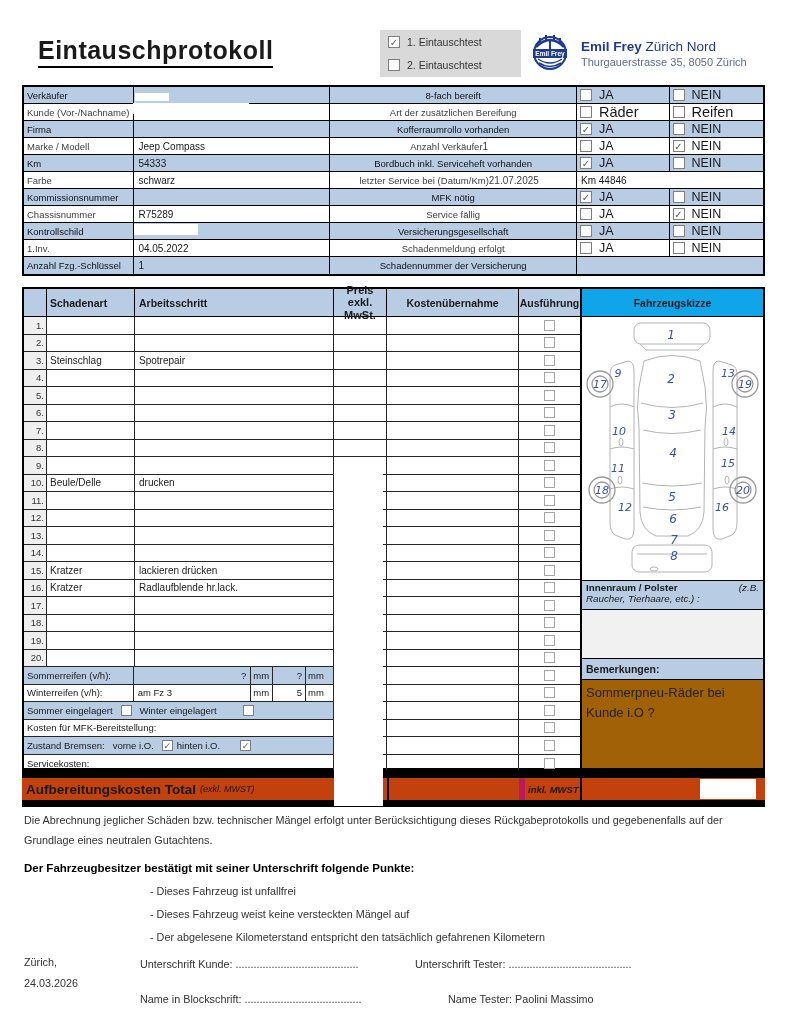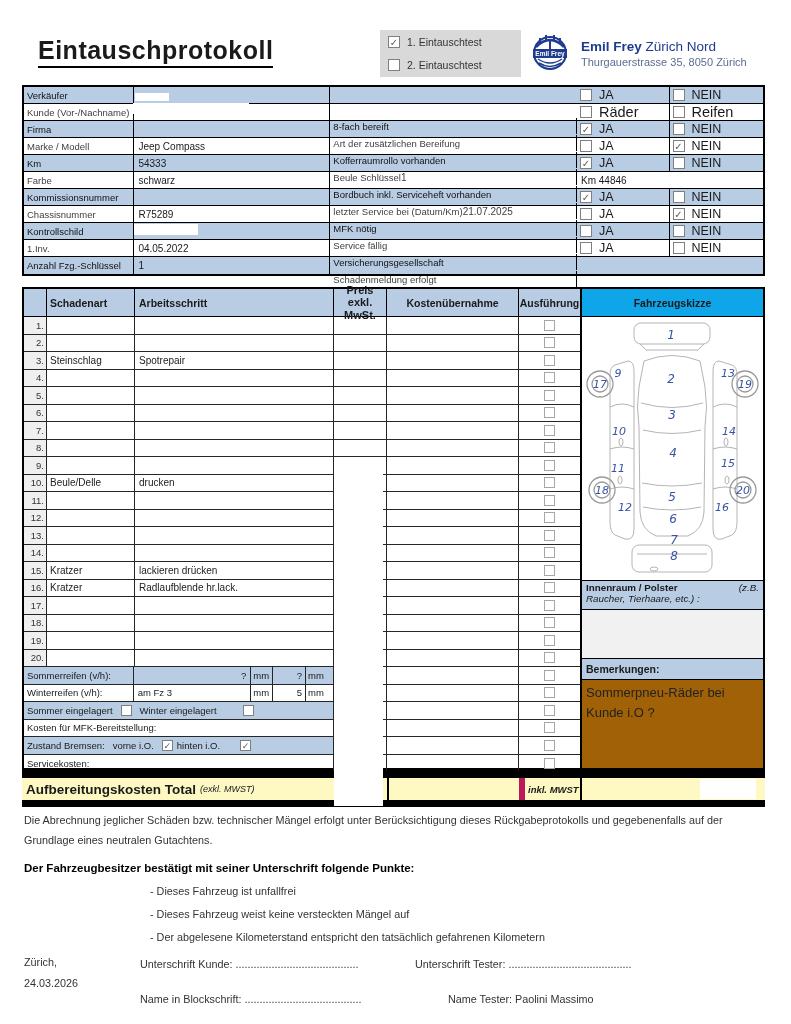--- a/index.html
+++ b/index.html
@@ -20,21 +20,21 @@
 
   
   #info { left:22px; top:85px; width:743px; border:2px solid #000; background:#fff; }
   .irow { display:flex; height:17px; border-bottom:1px solid #000; }
   .irow:last-child { border-bottom:none; }
   .irow.blue { background:#b8cce4; }
   .ic { border-right:1px solid #000; height:100%; display:flex; align-items:center; overflow:hidden; }
   .ic:last-child { border-right:none; }
   .ic.lab  { width:111px; padding:0 3px; font-size:9.5px; }
   .ic.val  { width:197px; padding:0 4px; font-size:10px; }
-  .ic.rlab { width:248px; padding:0 3px; font-size:9.5px; justify-content:flex-start;margin-top:31px; }
+  .ic.rlab { width:248px; padding:0 3px; font-size:9.5px; justify-content:center; }
   .ic.rlab .rv { padding-right:8px; font-size:10px; }
   .ic.ja   { width:93px; padding:0 2px 0 3px; gap:7px; }
   .ic.nein { width:94px; padding:0 2px 0 3px; gap:7px; }
   .ic .cl  { font-size:12.5px; }
   .ic .cl.big { font-size:14.5px; }
   .ic.span2 { width:187px; padding:0 4px; font-size:10px; }
   .irow .lab, .irow .rlab { color:#404040; }
   .irow.blue .lab, .irow.blue .rlab { color:#111; }
 
   
@@ -78,21 +78,21 @@
   #skizze-head { height:28px; background:#0ea5e9; border-bottom:1.5px solid #000; display:flex; align-items:center; justify-content:center; font-weight:bold; font-size:10.5px; }
   #sketch { height:263px; position:relative; background:#fff; }
   #innen-head { height:30px; background:#b8cce4; border-top:1.5px solid #000; border-bottom:1px solid #000; padding:1px 4px; font-size:9.8px; }
   #innen-head .l1 { display:flex; justify-content:space-between; }
   #innen-box { height:49px; background:#f1f1f1; border-bottom:1.5px solid #000; }
   #bem-head { height:21px; background:#b8cce4; border-bottom:1px solid #000; display:flex; align-items:center; padding:0 4px; font-weight:bold; font-size:10.5px; }
   #bem-box { height:88px; background:#a16207; padding:3px 4px; font-size:13px; color:#222; line-height:1.5; }
 
   
   .blackbar { background:#000; }
-  #greenrow { left:22px; top:778px; width:743px; height:22px; background:#fef9c3; display:flex; }
+  #greenrow { left:22px; top:778px; width:743px; height:22px; background:#c2410c; display:flex; }
   .gc { height:100%; display:flex; align-items:center; }
   .gc.main { width:312px; padding-left:4px; }
   .gc.main .t1 { font-weight:bold; font-size:13.5px; }
   .gc.main .t2 { font-style:italic; font-size:9px; margin-left:4px; }
   .gc.preis { width:53px; border-left:2px solid #000; }
   .gc.kost { width:132px; border-left:2px solid #000; }
   .gc.inkl { width:61px; border-left:6px solid #be185d; font-weight:bold; font-style:italic; font-size:9.5px; padding-left:3px; }
   .gc.rest { width:185px; border-left:2px solid #000; }
 
   .redact { background:#fff; z-index:6; }
@@ -183,21 +183,21 @@
     <div class="ic nein">
         <span class="cb"></span>
         <span class="cl">NEIN</span>
       </div>
   </div>
 
   <div class="irow">
     <div class="ic lab">Marke / Modell</div>
     <div class="ic val">Jeep Compass</div>
     <div class="ic rlab">
-        <span>Beule Schlüssel</span>
+        <span>Anzahl Verkäufer</span>
         <span class="rv">1</span>
       </div>
     <div class="ic ja">
         <span class="cb"></span>
         <span class="cl">JA</span>
       </div>
     <div class="ic nein">
         <span class="cb">✓</span>
         <span class="cl">NEIN</span>
       </div>

